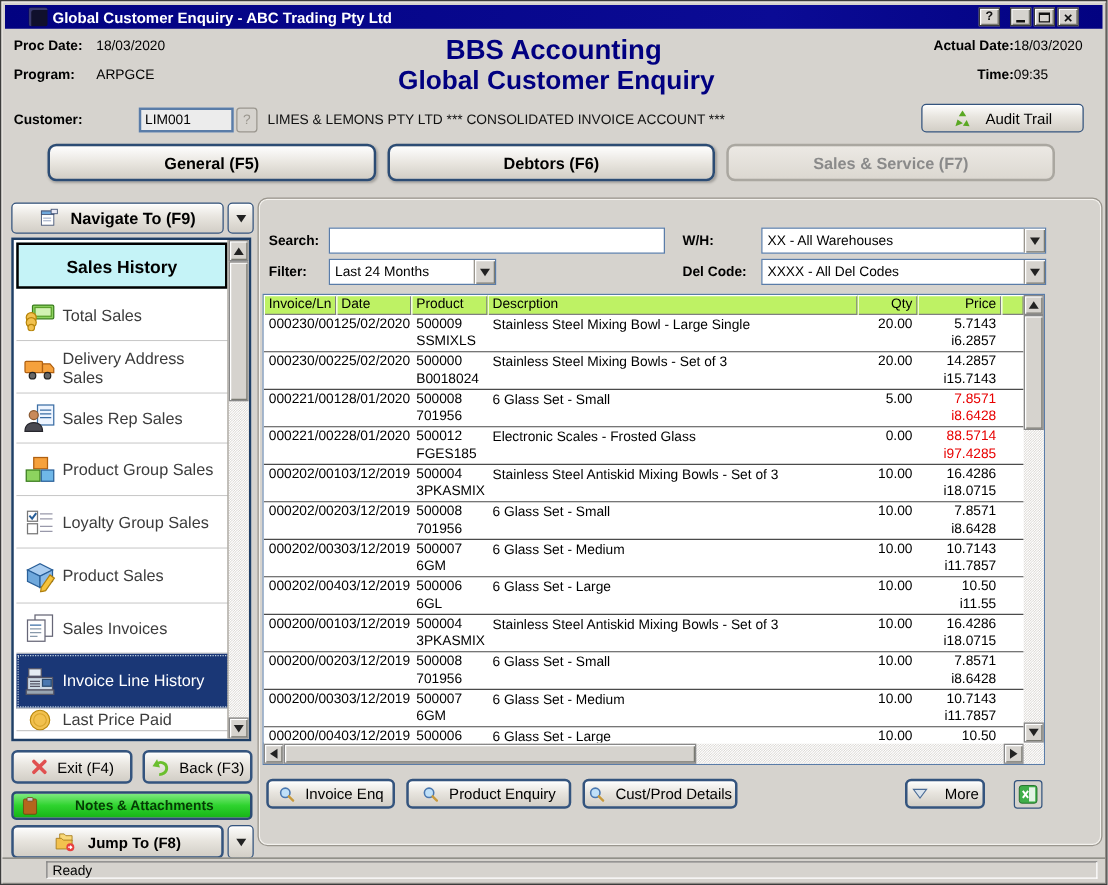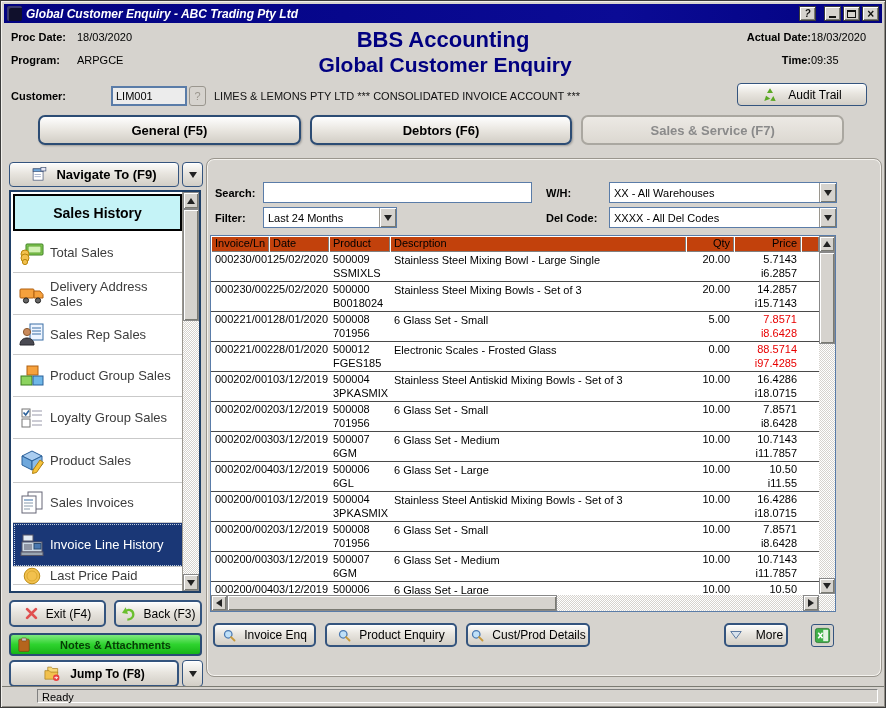--- a/index.html
+++ b/index.html
@@ -2,21 +2,21 @@
 <html><head>
 <meta charset="utf-8">
 <style>
   html,body{margin:0;padding:0;background:#9a9a9a;}
   *{box-sizing:border-box;font-family:"Liberation Sans","DejaVu Sans",sans-serif;}
   #window{position:relative;width:886px;height:708px;background:#d6d3ce;border:1px solid #3c3c3c;
     box-shadow:inset 1px 1px 0 #f2f0ec, inset -1px -1px 0 #8f8c85;overflow:hidden;}
 
   
   .titlebar{position:absolute;left:3px;top:3px;right:3px;height:19px;
-    background:linear-gradient(90deg,#020281,#0b0b95 70%,#020281);display:flex;align-items:center;padding:0 3px;font-style:italic;}
+    background:linear-gradient(90deg,#020281,#0b0b95 70%,#020281);display:flex;align-items:center;padding:0 19px;}
   .titlebar .app-ico{width:15px;height:15px;margin-right:4px;background:#10102c;border-radius:2px;
     box-shadow:inset 2px 2px 0 #3a3a6e;flex:none;}
   .titlebar .t-text{color:#fff;font-weight:bold;font-size:12px;letter-spacing:0;white-space:nowrap;flex:1;}
   .win-btn{width:17px;height:15px;background:#d6d3ce;border:1px solid #3c3c3c;
     box-shadow:inset 1px 1px 0 #fff,inset -1px -1px 0 #7a7a72;margin-left:2px;
     display:flex;align-items:center;justify-content:center;font-size:10px;font-weight:bold;color:#111;flex:none;}
   .win-btn.help{margin-right:6px;}
   .glyph-min{width:7px;height:2px;background:#111;margin-top:7px;}
   .glyph-max{width:9px;height:8px;border:1px solid #111;border-top-width:2px;}
   .glyph-x{font-size:12px;line-height:1;}
@@ -94,21 +94,21 @@
   .fl-lbl{position:absolute;font-weight:bold;font-size:11px;color:#000;}
   .text-input{position:absolute;background:#fff;border:1px solid #5a7ca8;height:21px;font-size:11px;padding:2px 4px;}
   .combo{position:absolute;height:21px;background:#fff;border:1px solid #5a7ca8;display:flex;align-items:center;}
   .combo .c-val{flex:1;font-size:11px;padding:0 4px;color:#000;white-space:nowrap;overflow:hidden;}
   .combo .c-btn{width:17px;height:100%;background:#d6d3ce;border-left:1px solid #9a968e;
     box-shadow:inset 1px 1px 0 #fff,inset -1px -1px 0 #7a7a72;display:flex;align-items:center;justify-content:center;flex:none;}
 
   
   #tableWrap{position:absolute;left:209px;top:234px;width:626px;height:377px;border:1px solid #5a7ca8;background:#fff;}
   #thead{position:absolute;left:0;top:0;height:16px;width:608px;display:flex;}
-  .th-cell{height:16px;background:#c2410c;box-shadow:inset 1px 1px 0 #fff,inset -1px -1px 0 #808080;
+  .th-cell{height:16px;background:#bef264;box-shadow:inset 1px 1px 0 #fff,inset -1px -1px 0 #808080;
     font-size:11px;color:#000;padding:1px 4px;white-space:nowrap;overflow:hidden;}
   .th-cell.num{text-align:right;}
   #tbody{position:absolute;left:0;top:16px;width:608px;height:342px;overflow:hidden;background:#fff;}
   .t-row{position:relative;height:30px;border-bottom:1px solid #4a4a4a;background:#fff;}
   .t-row span{position:absolute;font-size:11px;color:#000;white-space:nowrap;}
   .c-inv{left:4px;top:1px;}
   .c-date{left:62px;top:1px;}
   .c-prod{left:122px;top:1px;}
   .c-prod2{left:122px;top:15px;}
   .c-desc{left:183px;top:1px;width:255px;white-space:normal !important;line-height:14px;}

